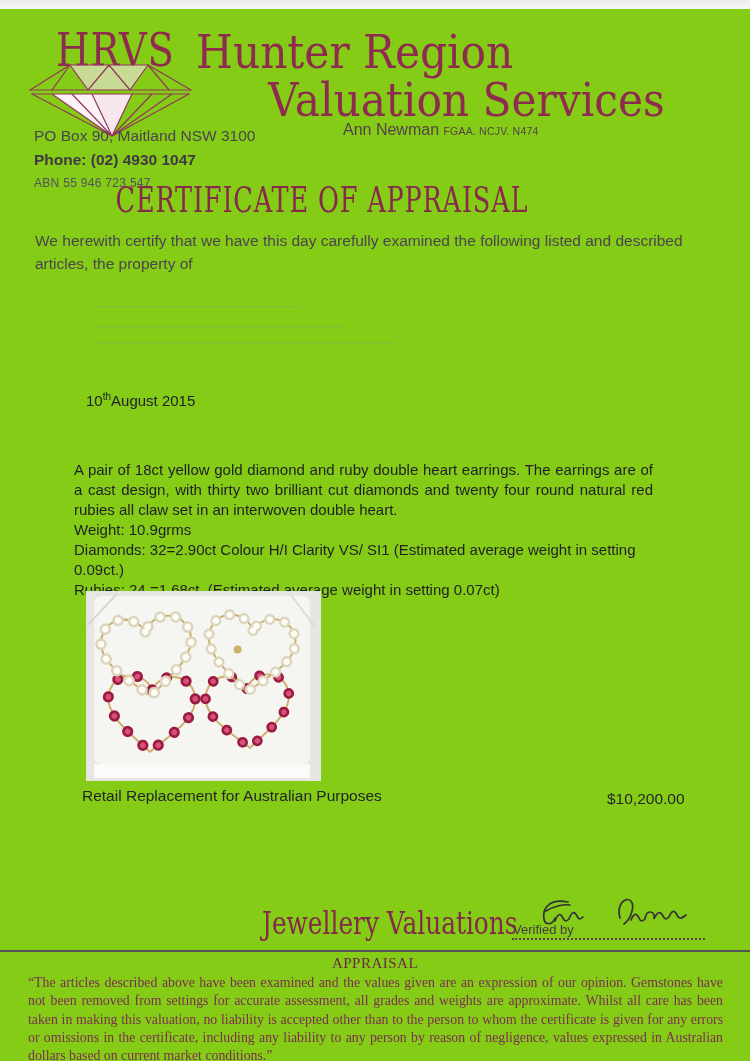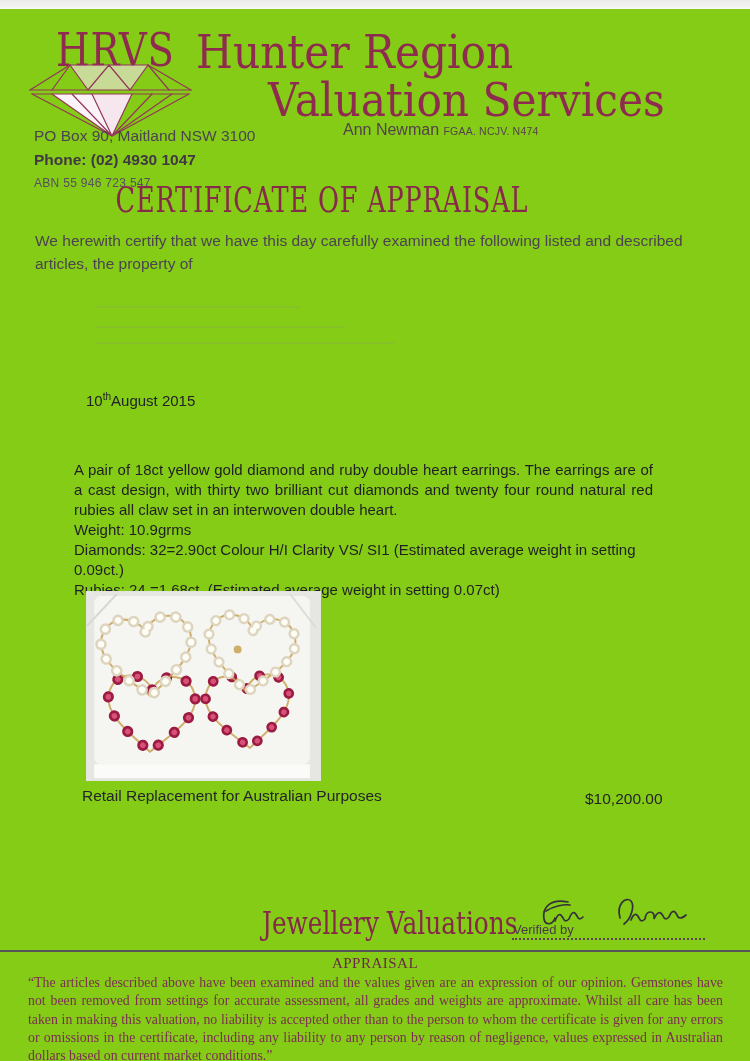--- a/index.html
+++ b/index.html
@@ -64,21 +64,21 @@
   .item { position:absolute; left:74px; top:460px; width:579px;
     font-size:15px; line-height:1.33; color:#211f24; }
   .item .desc { text-align:justify; }
 
   
   .photo { position:absolute; left:86px; top:591px; width:235px; height:190px;
     border:1px solid #e3e3df; background:#e9e9e6; }
 
   
   .basis  { position:absolute; left:82px;  top:787px; font-size:15.5px; color:#26242a; }
-  .amount { position:absolute; left:585px; top:790px; font-size:15.5px; color:#26242a; }
+  .amount { position:absolute; left:607px; top:790px; font-size:15.5px; color:#26242a; }
 
   
   .service-title {
     position:absolute; left:262px; top:905px;
     font-family:"DejaVu Serif", serif; font-size:31px; color:#86284a;
     transform:scaleX(.8); transform-origin:left top;
   }
   .verified-label { position:absolute; left:513px; top:922px; font-size:13px; color:#473c44; }
   .sig-dots { position:absolute; left:512px; top:921px; width:193px; height:19px;
     border-bottom:2px dotted #5a4550; }

